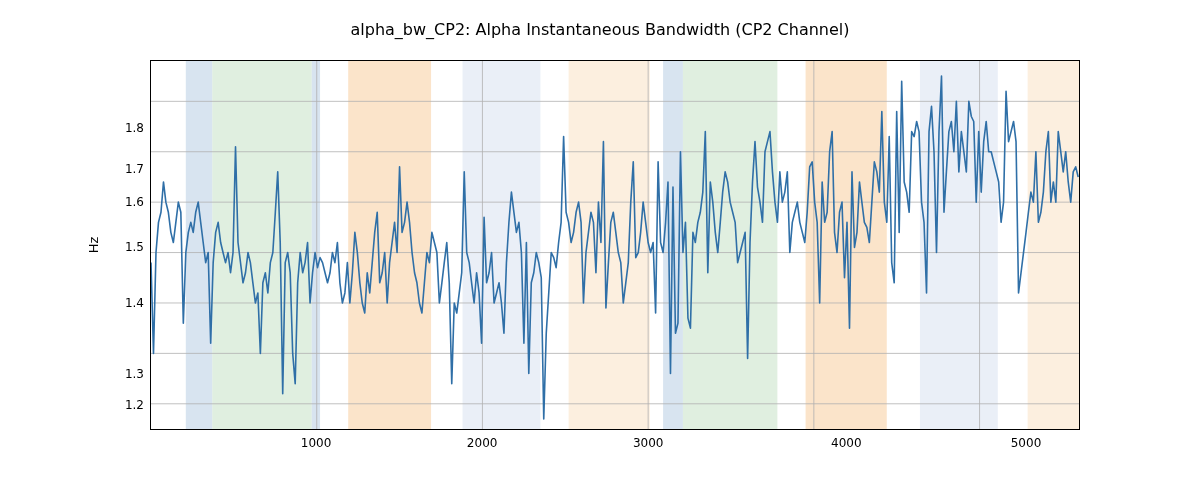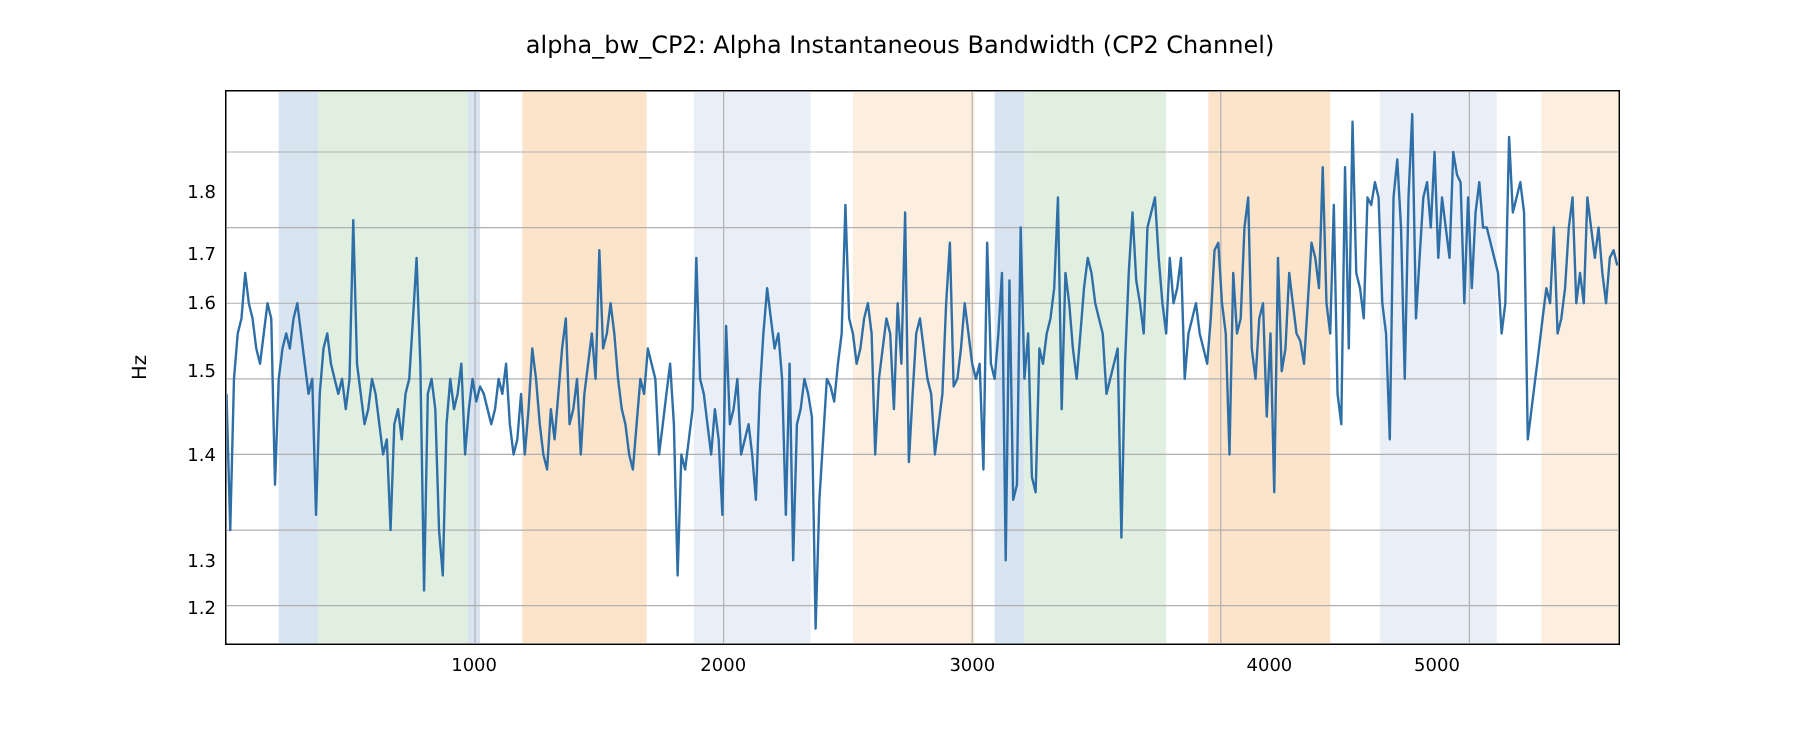--- a/index.html
+++ b/index.html
@@ -108,21 +108,21 @@
         <path d="M0.0 202.7 L2.5 294.0 L5.0 192.6 L7.5 162.2 L10.0 152.1 L12.5 121.6 L14.9 141.9 L17.4 152.1 L19.9 172.3 L22.4 182.5 L24.9 162.2 L27.4 141.9 L29.9 152.1 L32.4 263.6 L34.9 192.6 L37.4 172.3 L39.9 162.2 L42.3 172.3 L44.8 152.1 L47.3 141.9 L49.8 162.2 L52.3 182.5 L54.8 202.7 L57.3 192.6 L59.8 283.8 L62.3 202.7 L64.8 172.3 L67.3 162.2 L69.8 182.5 L72.2 192.6 L74.7 202.7 L77.2 192.6 L79.7 212.9 L82.2 192.6 L84.7 86.2 L87.2 182.5 L89.7 202.7 L92.2 223.0 L94.7 212.9 L97.2 192.6 L99.6 202.7 L102.1 223.0 L104.6 243.3 L107.1 233.2 L109.6 294.0 L112.1 223.0 L114.6 212.9 L117.1 233.2 L119.6 202.7 L122.1 192.6 L124.6 152.1 L127.0 111.5 L129.5 182.5 L132.0 334.5 L134.5 202.7 L137.0 192.6 L139.5 212.9 L142.0 294.0 L144.5 324.4 L147.0 223.0 L149.5 192.6 L152.0 212.9 L154.4 202.7 L156.9 182.5 L159.4 243.3 L161.9 212.9 L164.4 192.6 L166.9 207.8 L169.4 197.7 L171.9 202.7 L174.4 212.9 L176.9 223.0 L179.4 212.9 L181.8 192.6 L184.3 202.7 L186.8 182.5 L189.3 223.0 L191.8 243.3 L194.3 233.2 L196.8 202.7 L199.3 243.3 L201.8 212.9 L204.3 172.3 L206.8 192.6 L209.3 223.0 L211.7 243.3 L214.2 253.4 L216.7 212.9 L219.2 233.2 L221.7 202.7 L224.2 172.3 L226.7 152.1 L229.2 223.0 L231.7 212.9 L234.2 192.6 L236.7 243.3 L239.1 202.7 L241.6 182.5 L244.1 162.2 L246.6 192.6 L249.1 106.4 L251.6 172.3 L254.1 162.2 L256.6 141.9 L259.1 162.2 L261.6 192.6 L264.1 212.9 L266.5 223.0 L269.0 243.3 L271.5 253.4 L274.0 223.0 L276.5 192.6 L279.0 202.7 L281.5 172.3 L284.0 182.5 L286.5 192.6 L289.0 243.3 L291.5 223.0 L293.9 202.7 L296.4 182.5 L298.9 223.0 L301.4 324.4 L303.9 243.3 L306.4 253.4 L308.9 233.2 L311.4 212.9 L313.9 111.5 L316.4 192.6 L318.9 202.7 L321.3 223.0 L323.8 243.3 L326.3 212.9 L328.8 233.2 L331.3 283.8 L333.8 157.1 L336.3 223.0 L338.8 212.9 L341.3 192.6 L343.8 243.3 L346.3 233.2 L348.8 223.0 L351.2 243.3 L353.7 273.7 L356.2 202.7 L358.7 162.2 L361.2 131.8 L363.7 152.1 L366.2 172.3 L368.7 162.2 L371.2 192.6 L373.7 283.8 L376.2 182.5 L378.6 314.2 L381.1 223.0 L383.6 212.9 L386.1 192.6 L388.6 202.7 L391.1 217.9 L393.6 359.9 L396.1 273.7 L398.6 233.2 L401.1 192.6 L403.6 197.7 L406.0 207.8 L408.5 182.5 L411.0 162.2 L413.5 76.0 L416.0 152.1 L418.5 162.2 L421.0 182.5 L423.5 172.3 L426.0 152.1 L428.5 141.9 L431.0 162.2 L433.4 243.3 L435.9 192.6 L438.4 172.3 L440.9 152.1 L443.4 162.2 L445.9 212.9 L448.4 141.9 L450.9 182.5 L453.4 81.1 L455.9 248.4 L458.4 202.7 L460.8 162.2 L463.3 152.1 L465.8 172.3 L468.3 192.6 L470.8 202.7 L473.3 243.3 L475.8 223.0 L478.3 202.7 L480.8 141.9 L483.3 101.4 L485.8 197.7 L488.3 192.6 L490.7 172.3 L493.2 141.9 L495.7 162.2 L498.2 182.5 L500.7 192.6 L503.2 182.5 L505.7 253.4 L508.2 101.4 L510.7 182.5 L513.2 192.6 L515.7 162.2 L518.1 121.6 L520.6 314.2 L523.1 126.7 L525.6 273.7 L528.1 263.6 L530.6 91.2 L533.1 192.6 L535.6 162.2 L538.1 258.5 L540.6 268.6 L543.1 172.3 L545.5 182.5 L548.0 162.2 L550.5 152.1 L553.0 131.8 L555.5 71.0 L558.0 212.9 L560.5 121.6 L563.0 141.9 L565.5 172.3 L568.0 192.6 L570.5 162.2 L572.9 131.8 L575.4 111.5 L577.9 121.6 L580.4 141.9 L582.9 152.1 L585.4 162.2 L587.9 202.7 L590.4 192.6 L592.9 182.5 L595.4 172.3 L597.9 299.0 L600.3 182.5 L602.8 121.6 L605.3 81.1 L607.8 126.7 L610.3 141.9 L612.8 162.2 L615.3 91.2 L617.8 81.1 L620.3 71.0 L622.8 111.5 L625.3 141.9 L627.8 162.2 L630.2 111.5 L632.7 141.9 L635.2 131.8 L637.7 111.5 L640.2 192.6 L642.7 162.2 L645.2 152.1 L647.7 141.9 L650.2 162.2 L652.7 172.3 L655.2 182.5 L657.6 152.1 L660.1 106.4 L662.6 101.4 L665.1 141.9 L667.6 162.2 L670.1 243.3 L672.6 121.6 L675.1 162.2 L677.6 152.1 L680.1 91.2 L682.6 71.0 L685.0 172.3 L687.5 192.6 L690.0 152.1 L692.5 141.9 L695.0 217.9 L697.5 162.2 L700.0 268.6 L702.5 111.5 L705.0 187.5 L707.5 172.3 L710.0 121.6 L712.4 141.9 L714.9 162.2 L717.4 167.3 L719.9 182.5 L722.4 141.9 L724.9 101.4 L727.4 111.5 L729.9 131.8 L732.4 50.7 L734.9 141.9 L737.4 162.2 L739.8 76.0 L742.3 202.7 L744.8 223.0 L747.3 50.7 L749.8 172.3 L752.3 20.3 L754.8 121.6 L757.3 131.8 L759.8 152.1 L762.3 71.0 L764.8 76.0 L767.3 60.8 L769.7 71.0 L772.2 141.9 L774.7 162.2 L777.2 233.2 L779.7 71.0 L782.2 45.6 L784.7 91.2 L787.2 192.6 L789.7 71.0 L792.2 15.2 L794.7 152.1 L797.1 111.5 L799.6 71.0 L802.1 60.8 L804.6 91.2 L807.1 40.5 L809.6 111.5 L812.1 71.0 L814.6 91.2 L817.1 111.5 L819.6 40.5 L822.1 55.8 L824.5 60.8 L827.0 141.9 L829.5 71.0 L832.0 131.8 L834.5 81.1 L837.0 60.8 L839.5 91.2 L842.0 91.2 L844.5 101.4 L847.0 111.5 L849.5 121.6 L851.9 162.2 L854.4 141.9 L856.9 30.4 L859.4 81.1 L861.9 71.0 L864.4 60.8 L866.9 81.1 L869.4 233.2 L871.9 212.9 L874.4 192.6 L876.9 172.3 L879.3 152.1 L881.8 131.8 L884.3 141.9 L886.8 91.2 L889.3 162.2 L891.8 152.1 L894.3 131.8 L896.8 91.2 L899.3 71.0 L901.8 141.9 L904.3 121.6 L906.8 141.9 L909.2 71.0 L911.7 91.2 L914.2 111.5 L916.7 91.2 L919.2 121.6 L921.7 141.9 L924.2 111.5 L926.7 106.4 L929.2 116.6 " fill="none" stroke="#2f6fa7" stroke-width="1.6" stroke-linejoin="round"></path>
       </svg>
   </div>
 
 
   <div id="tick-container">
       <div class="tick-label x-tick" style="left: 316.071px; text-align: center;">1000</div>
       <div class="tick-label x-tick" style="left: 482.143px;">2000</div>
       <div class="tick-label x-tick" style="left: 648.214px;">3000</div>
       <div class="tick-label x-tick" style="left: 814.286px; margin-left: 32px;">4000</div>
-      <div class="tick-label x-tick" style="left: 958px; text-align: center;">5000</div>
+      <div class="tick-label x-tick" style="left: 1026px; text-align: center;">5000</div>
       <div class="tick-label y-tick" style="top: 404.658px; text-align: center;">1.2</div>
       <div class="tick-label y-tick" style="top: 374px;">1.3</div>
       <div class="tick-label y-tick" style="top: 303.288px; text-align: center;">1.4</div>
       <div class="tick-label y-tick" style="top: 247px;">1.5</div>
       <div class="tick-label y-tick" style="top: 201.918px; text-align: center;">1.6</div>
       <div class="tick-label y-tick" style="top: 169px;">1.7</div>
       <div class="tick-label y-tick" style="top: 100.548px; margin-top: 27px;">1.8</div>
     </div>
 
 </div>

